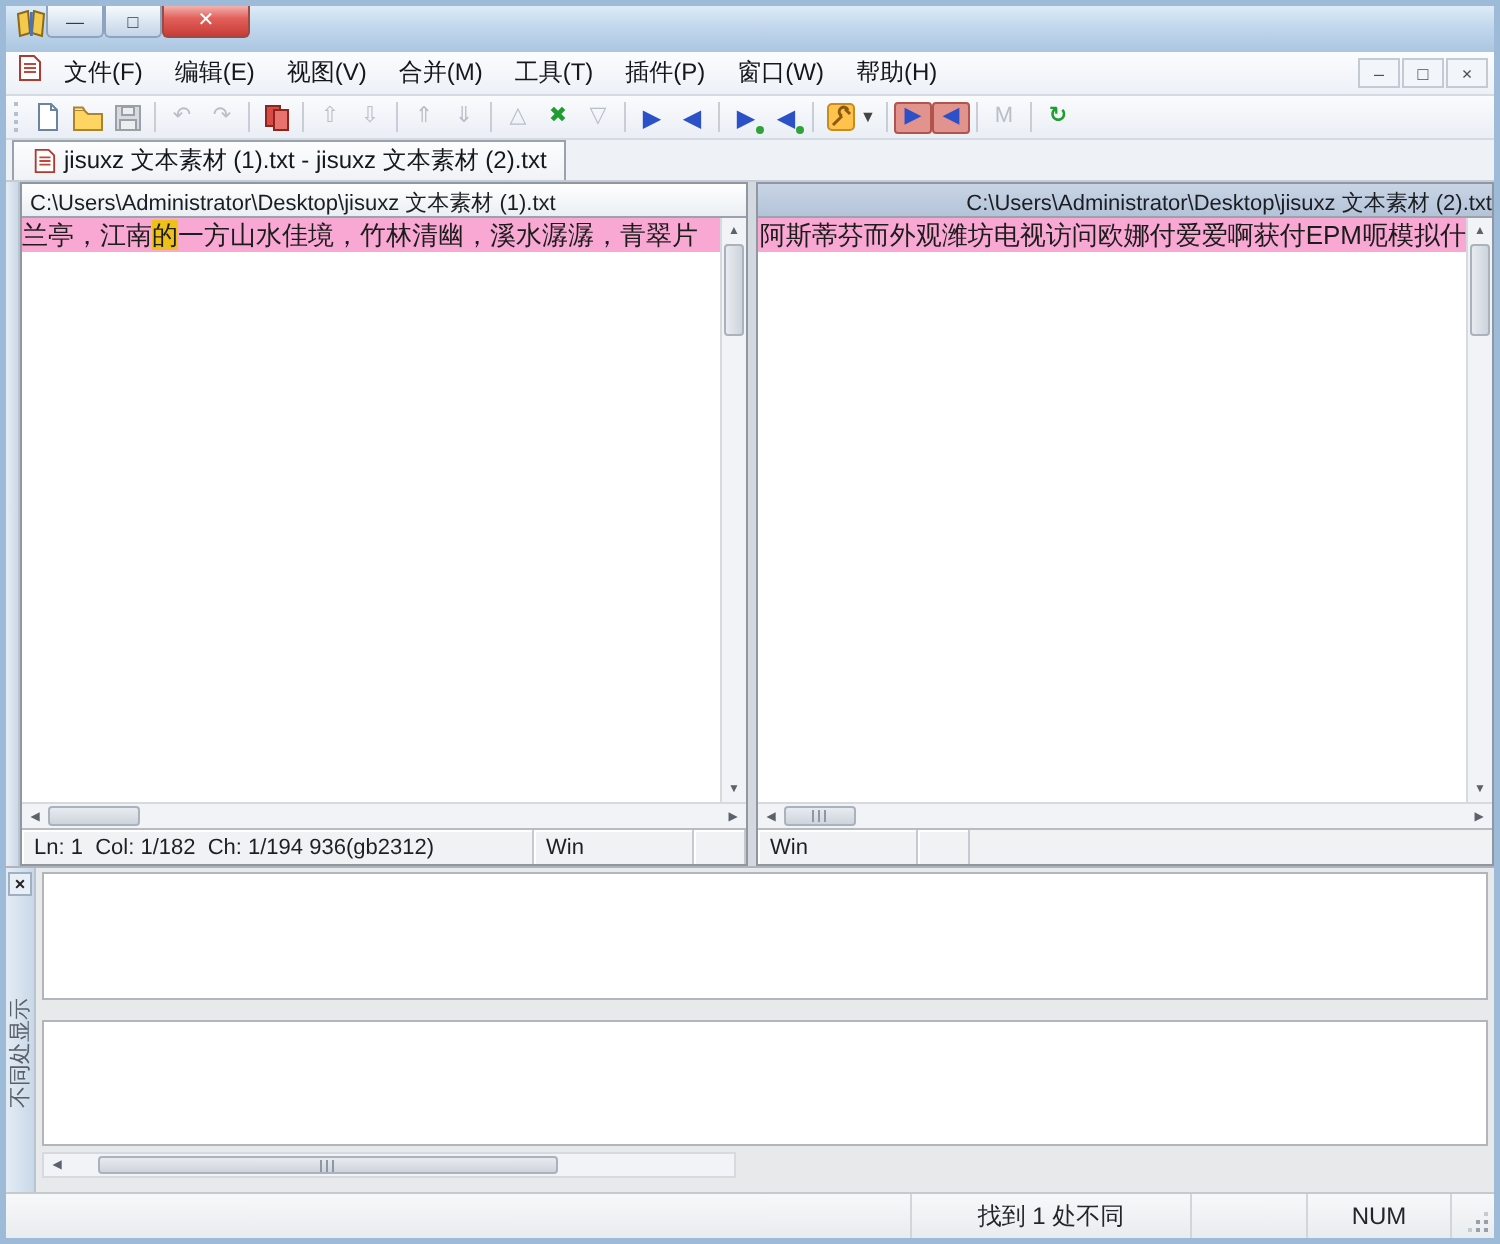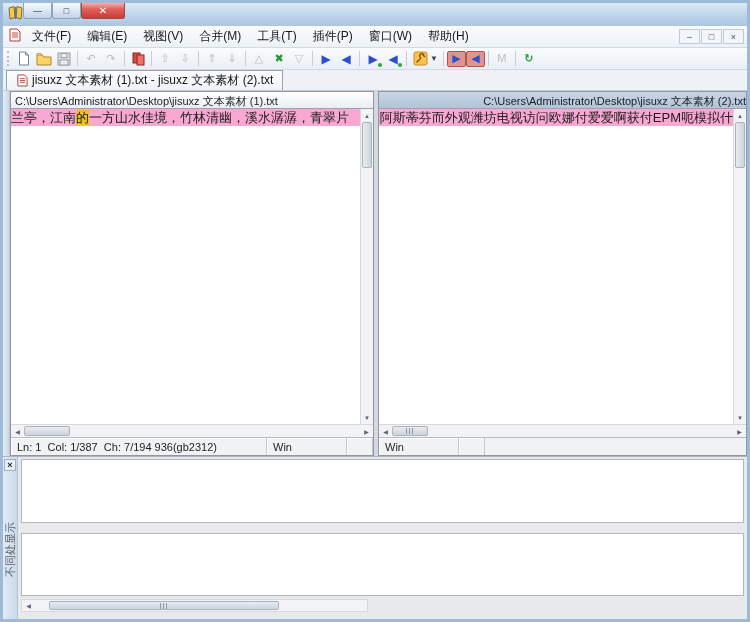--- a/index.html
+++ b/index.html
@@ -255,21 +255,21 @@
         </div>
       </div>
       <div class="hscroll">
         <span class="sarrow">◀</span>
         <span class="htrack">
             <span class="hthumb"></span>
           </span>
         <span class="sarrow">▶</span>
       </div>
       <div class="pane-status">
-        <span class="sect pos">Ln: 1  Col: 1/387  Ch: 7/194 936(gb2312)</span>
+        <span class="sect pos">Ln: 1  Col: 1/182  Ch: 1/194 936(gb2312)</span>
         <span class="sect win">Win</span>
         <span class="sect tail"></span>
       </div>
     </div>
 
     <div class="splitter"></div>
 
     <div class="pane rightp">
       <div class="pane-header">C:\Users\Administrator\Desktop\jisuxz 文本素材 (2).txt</div>
       <div class="pane-body">
@@ -312,14 +312,23 @@
         <span class="sarrow">◀</span>
         <span class="htrack">
             <span class="hthumb">
               <span class="hgrip"></span>
             </span>
           </span>
       </div>
     </div>
   </div>
 
+  <div class="statusbar">
+    <span class="sbs lead"></span>
+    <span class="sbs found">找到 1 处不同</span>
+    <span class="sbs gap"></span>
+    <span class="sbs num">NUM</span>
+    <span class="sbs grip">
+        <span class="grip-dots"></span>
+      </span>
+  </div>
 
 </div>
 
 </body></html>

